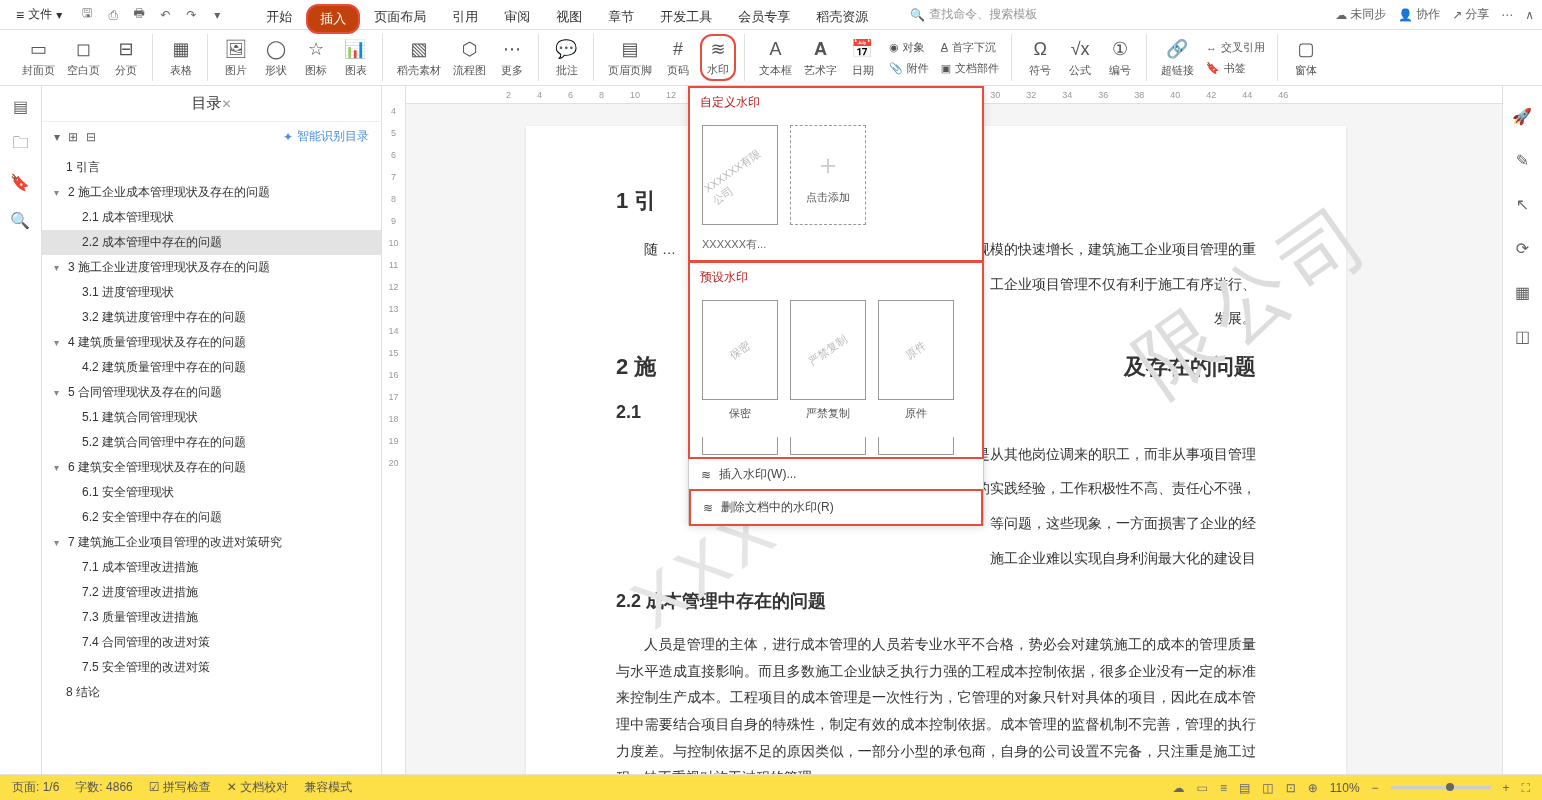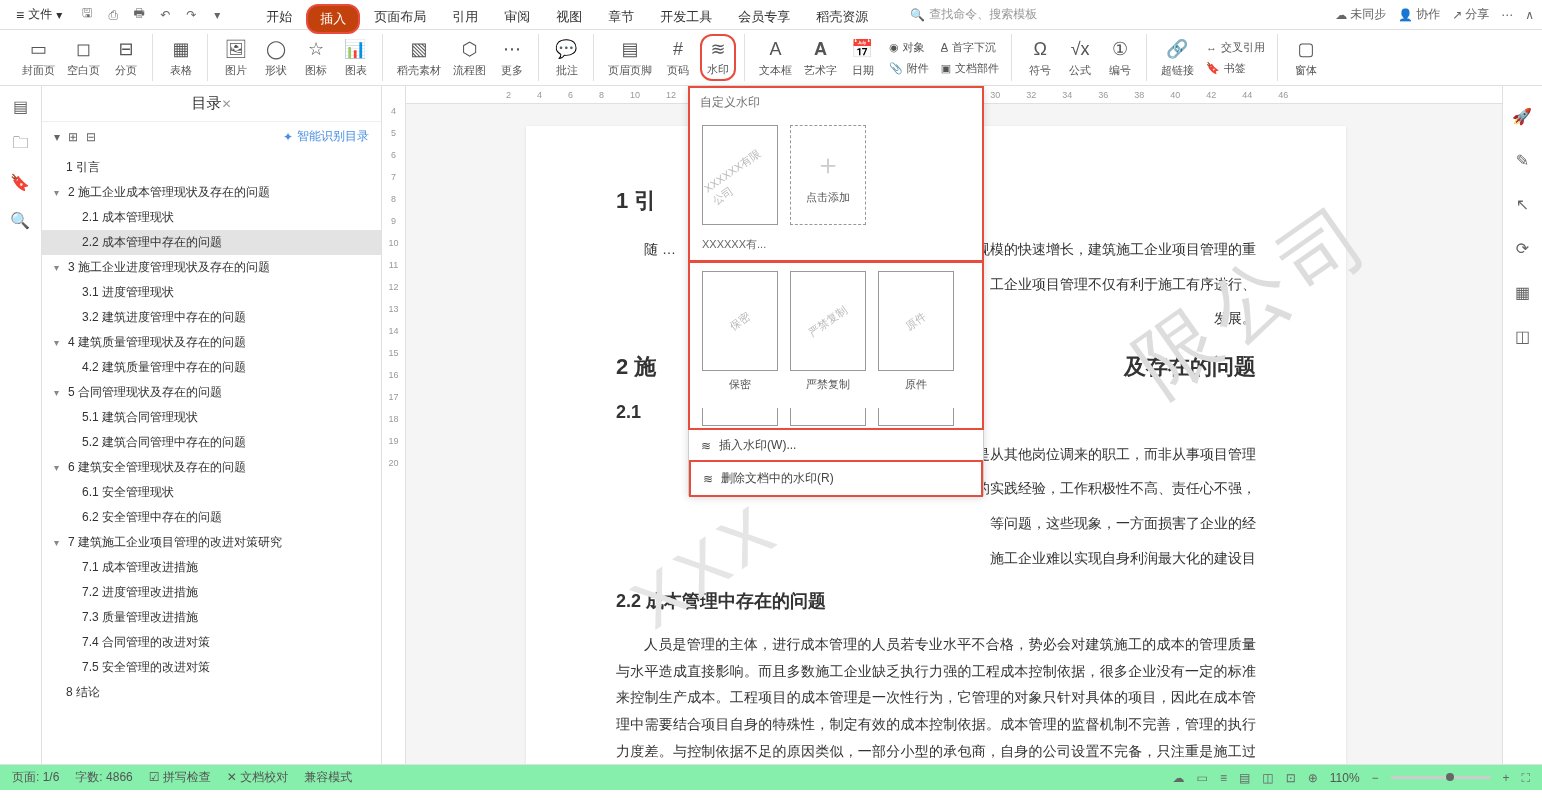--- a/index.html
+++ b/index.html
@@ -55,36 +55,36 @@
 .doc-content { flex: 1; padding: 40px 20px 20px 120px; overflow-y: auto; position: relative; }
 .doc-page { background: #fff; width: 820px; min-height: 700px; padding: 40px 90px; position: relative; box-shadow: 0 1px 3px rgba(0,0,0,0.1); }
 .doc-h1 { font-size: 22px; font-weight: bold; margin: 20px 0; }
 .doc-h2 { font-size: 18px; font-weight: bold; margin: 18px 0; }
 .doc-p { font-size: 14px; line-height: 1.9; text-indent: 2em; margin: 8px 0; text-align: justify; }
 .watermark-bg { position: absolute; font-size: 80px; color: #ddd; transform: rotate(-35deg); pointer-events: none; right: -40px; top: 120px; letter-spacing: 8px; font-weight: 300; }
 .watermark-bg2 { position: absolute; font-size: 70px; color: #e5e5e5; transform: rotate(-35deg); pointer-events: none; left: 100px; top: 400px; letter-spacing: 6px; font-weight: 300; }
 
 .watermark-dropdown { position: absolute; left: 688px; top: 86px; width: 296px; background: #fff; border: 1px solid #ccc; box-shadow: 0 2px 8px rgba(0,0,0,0.15); z-index: 100; }
 .wd-section { border: 2px solid #e74c3c; margin: -1px; }
-.wd-section-title { padding: 6px 10px; font-size: 12px; color: #737373; }
+.wd-section-title { padding: 6px 10px; font-size: 12px; color: #b91c1c; }
 .wd-presets { display: flex; gap: 12px; padding: 8px 12px; }
 .wd-preset { display: flex; flex-direction: column; align-items: center; gap: 6px; cursor: pointer; }
 .wd-preview { width: 76px; height: 100px; border: 1px solid #999; display: flex; align-items: center; justify-content: center; font-size: 11px; color: #bbb; }
 .wd-preview-text { transform: rotate(-35deg); }
 .wd-add { font-size: 28px; color: #ccc; }
 .wd-label { font-size: 11px; color: #555; }
 .wd-caption { padding: 4px 12px 8px; font-size: 11px; color: #666; }
 .wd-presets-half { padding-bottom: 2px; }
 .wd-presets-half .wd-preview { height: 18px; border-top: none; }
 .wd-action { padding: 8px 12px; font-size: 12px; color: #444; cursor: pointer; display: flex; align-items: center; gap: 8px; }
 .wd-action.highlighted { border: 2px solid #e74c3c; margin: -2px 0; }
 
 .right-rail { width: 40px; border-left: 1px solid #e0e0e0; display: flex; flex-direction: column; align-items: center; padding-top: 20px; gap: 24px; }
 
-.status-bar { position: absolute; bottom: 10px; left: 0; right: 0; height: 26px; border-top: 1px solid #e0e0e0; display: flex; align-items: center; padding: 0 12px; font-size: 12px; color: #555; background: #86efac; gap: 16px; }
+.status-bar { position: absolute; bottom: 0; left: 0; right: 0; height: 26px; border-top: 1px solid #e0e0e0; display: flex; align-items: center; padding: 0 12px; font-size: 12px; color: #555; background: #fde047; gap: 16px; }
 .status-right { margin-left: auto; display: flex; align-items: center; gap: 12px; }
 .status-icon { cursor: pointer; color: #666; }
 .zoom-slider { width: 100px; height: 3px; background: #ccc; position: relative; }
 .zoom-thumb { position: absolute; width: 8px; height: 8px; background: #666; border-radius: 50%; top: -3px; left: 55%; }
 </style>
 </head>
 <body>
 
 <div class="top-bar">
   <div class="file-menu">
@@ -467,20 +467,21 @@
       <div class="wd-preset">
         <div class="wd-preview" style="border-style:dashed;flex-direction:column;gap:6px">
             <div class="wd-add">＋</div>
             <div class="wd-label">点击添加</div>
           </div>
       </div>
     </div>
     <div class="wd-caption">XXXXXX有...</div>
   </div>
   <div class="wd-section">
+    <div class="wd-section-title">预设水印</div>
     <div class="wd-presets">
       <div class="wd-preset">
           <div class="wd-preview">
             <div class="wd-preview-text">保密</div>
           </div>
           <div class="wd-label">保密</div>
         </div>
       <div class="wd-preset">
           <div class="wd-preview">
             <div class="wd-preview-text">严禁复制</div>

